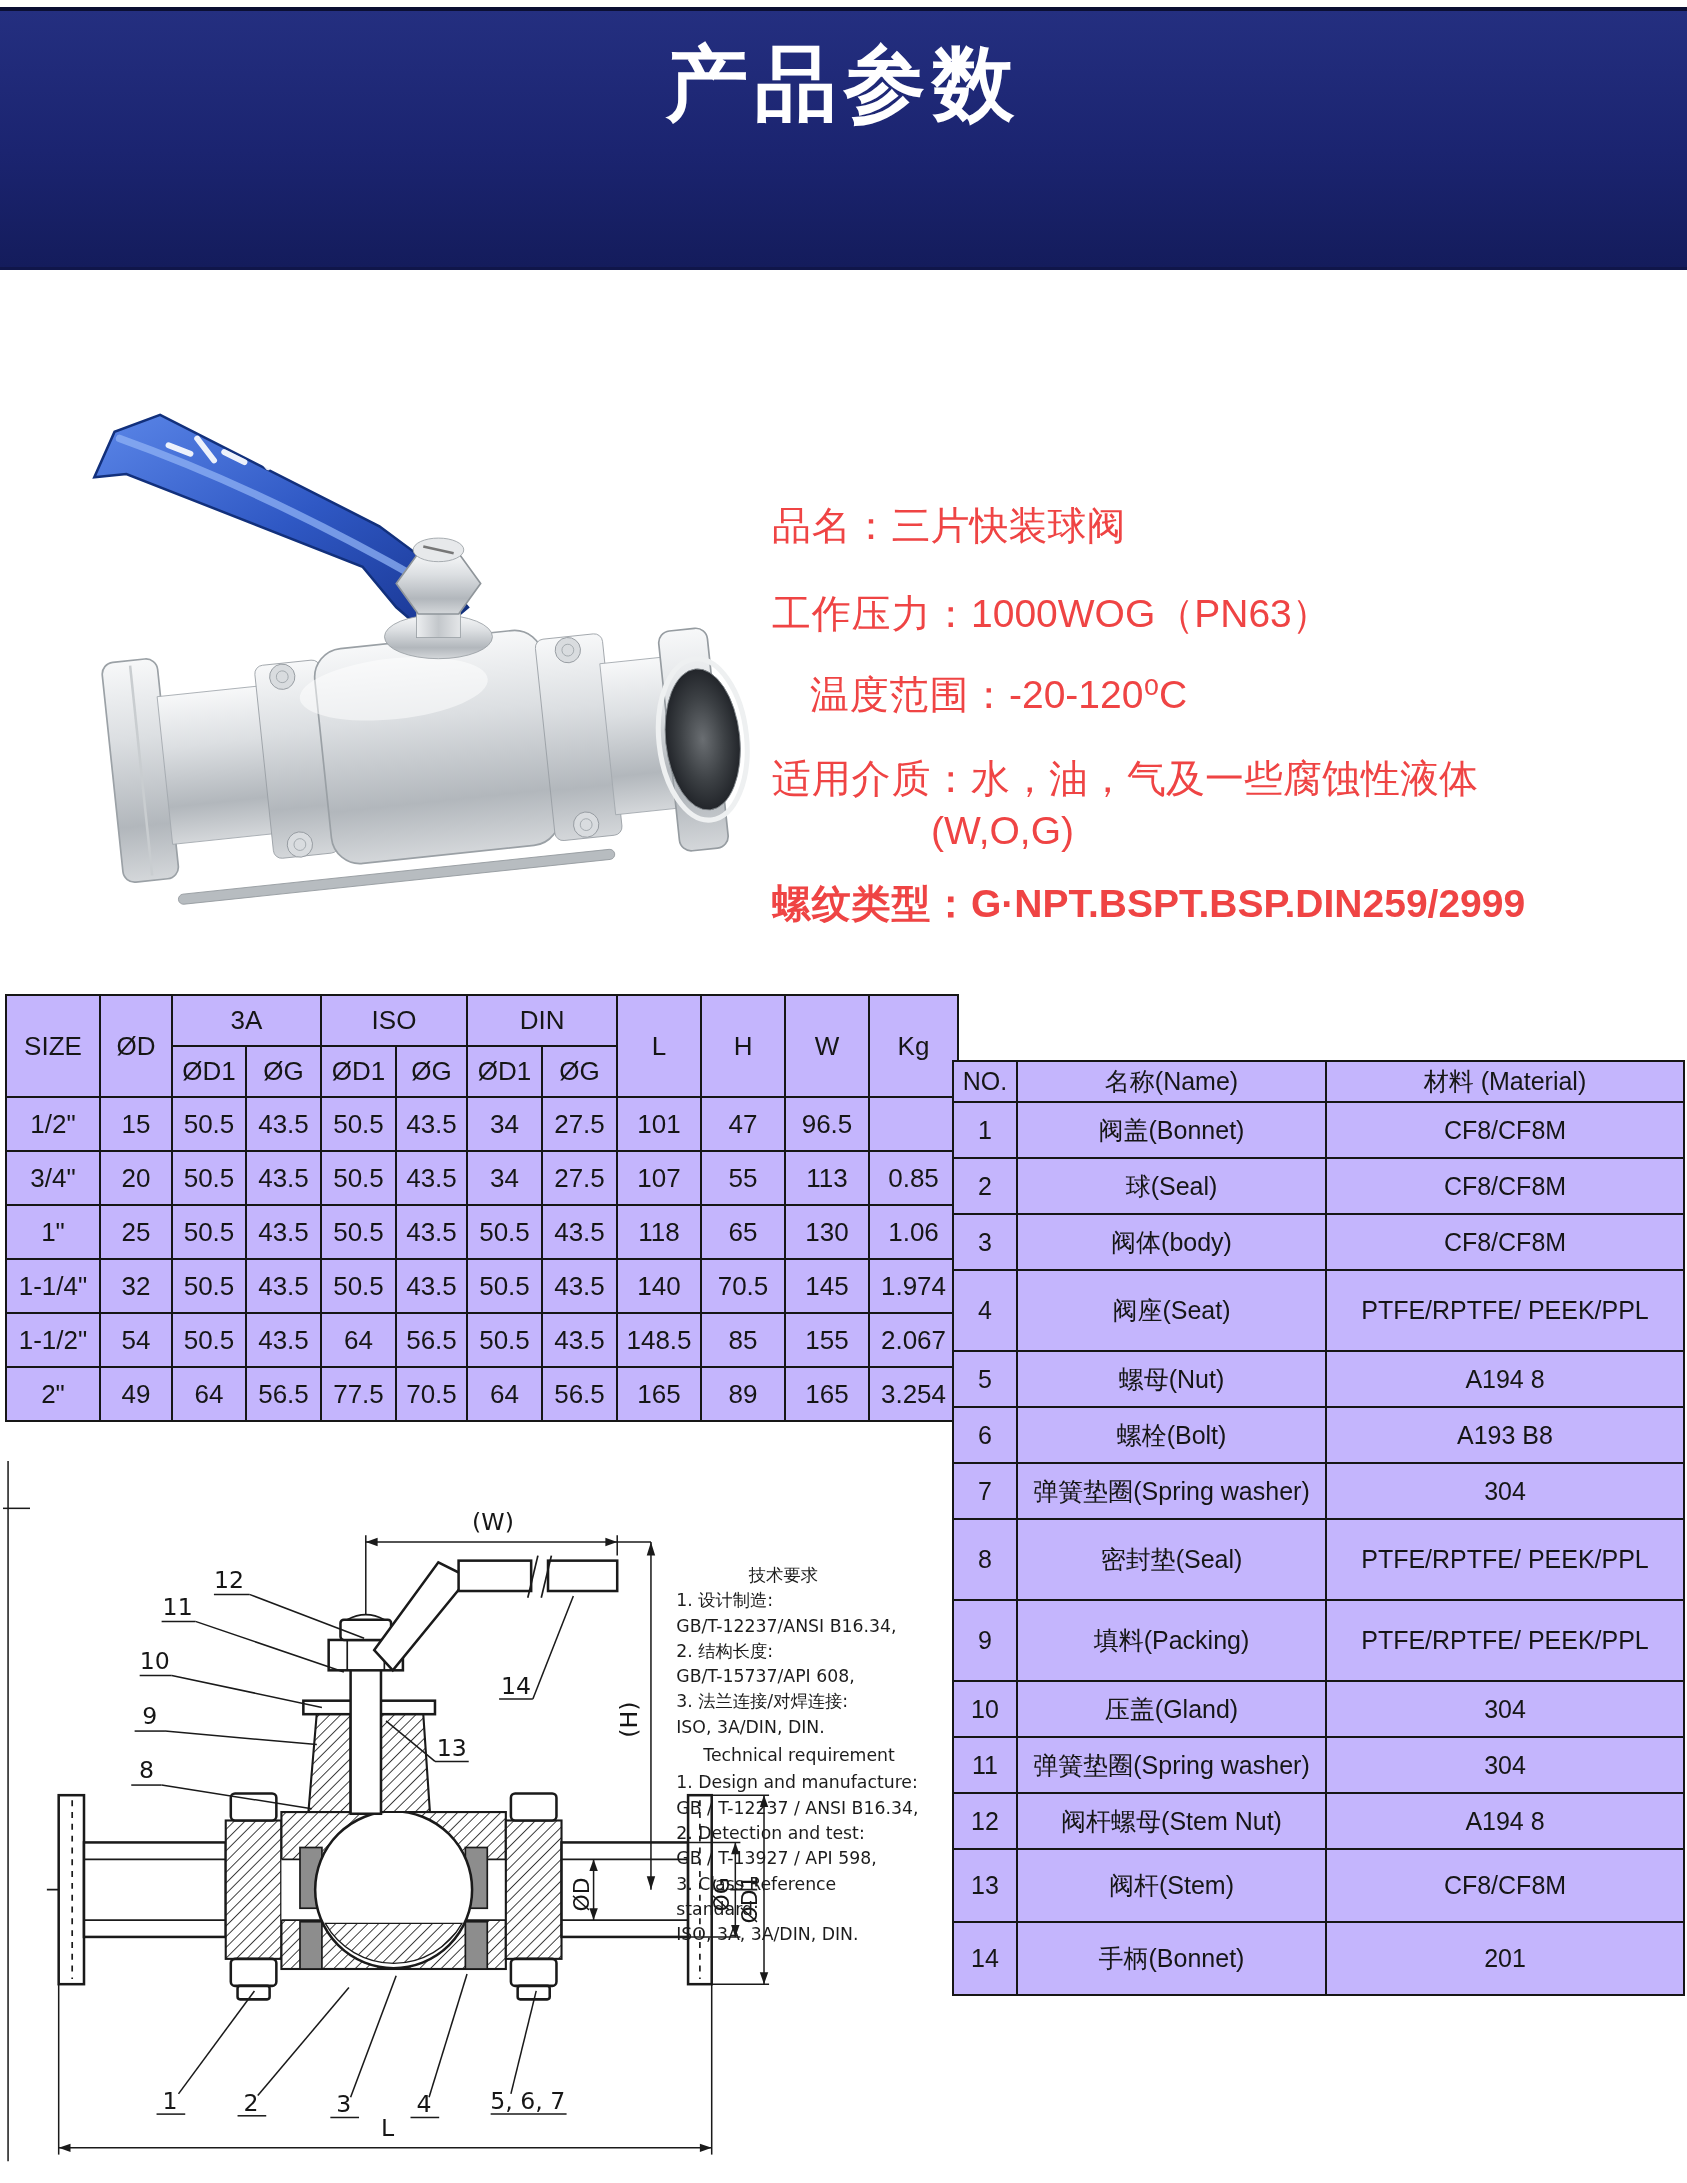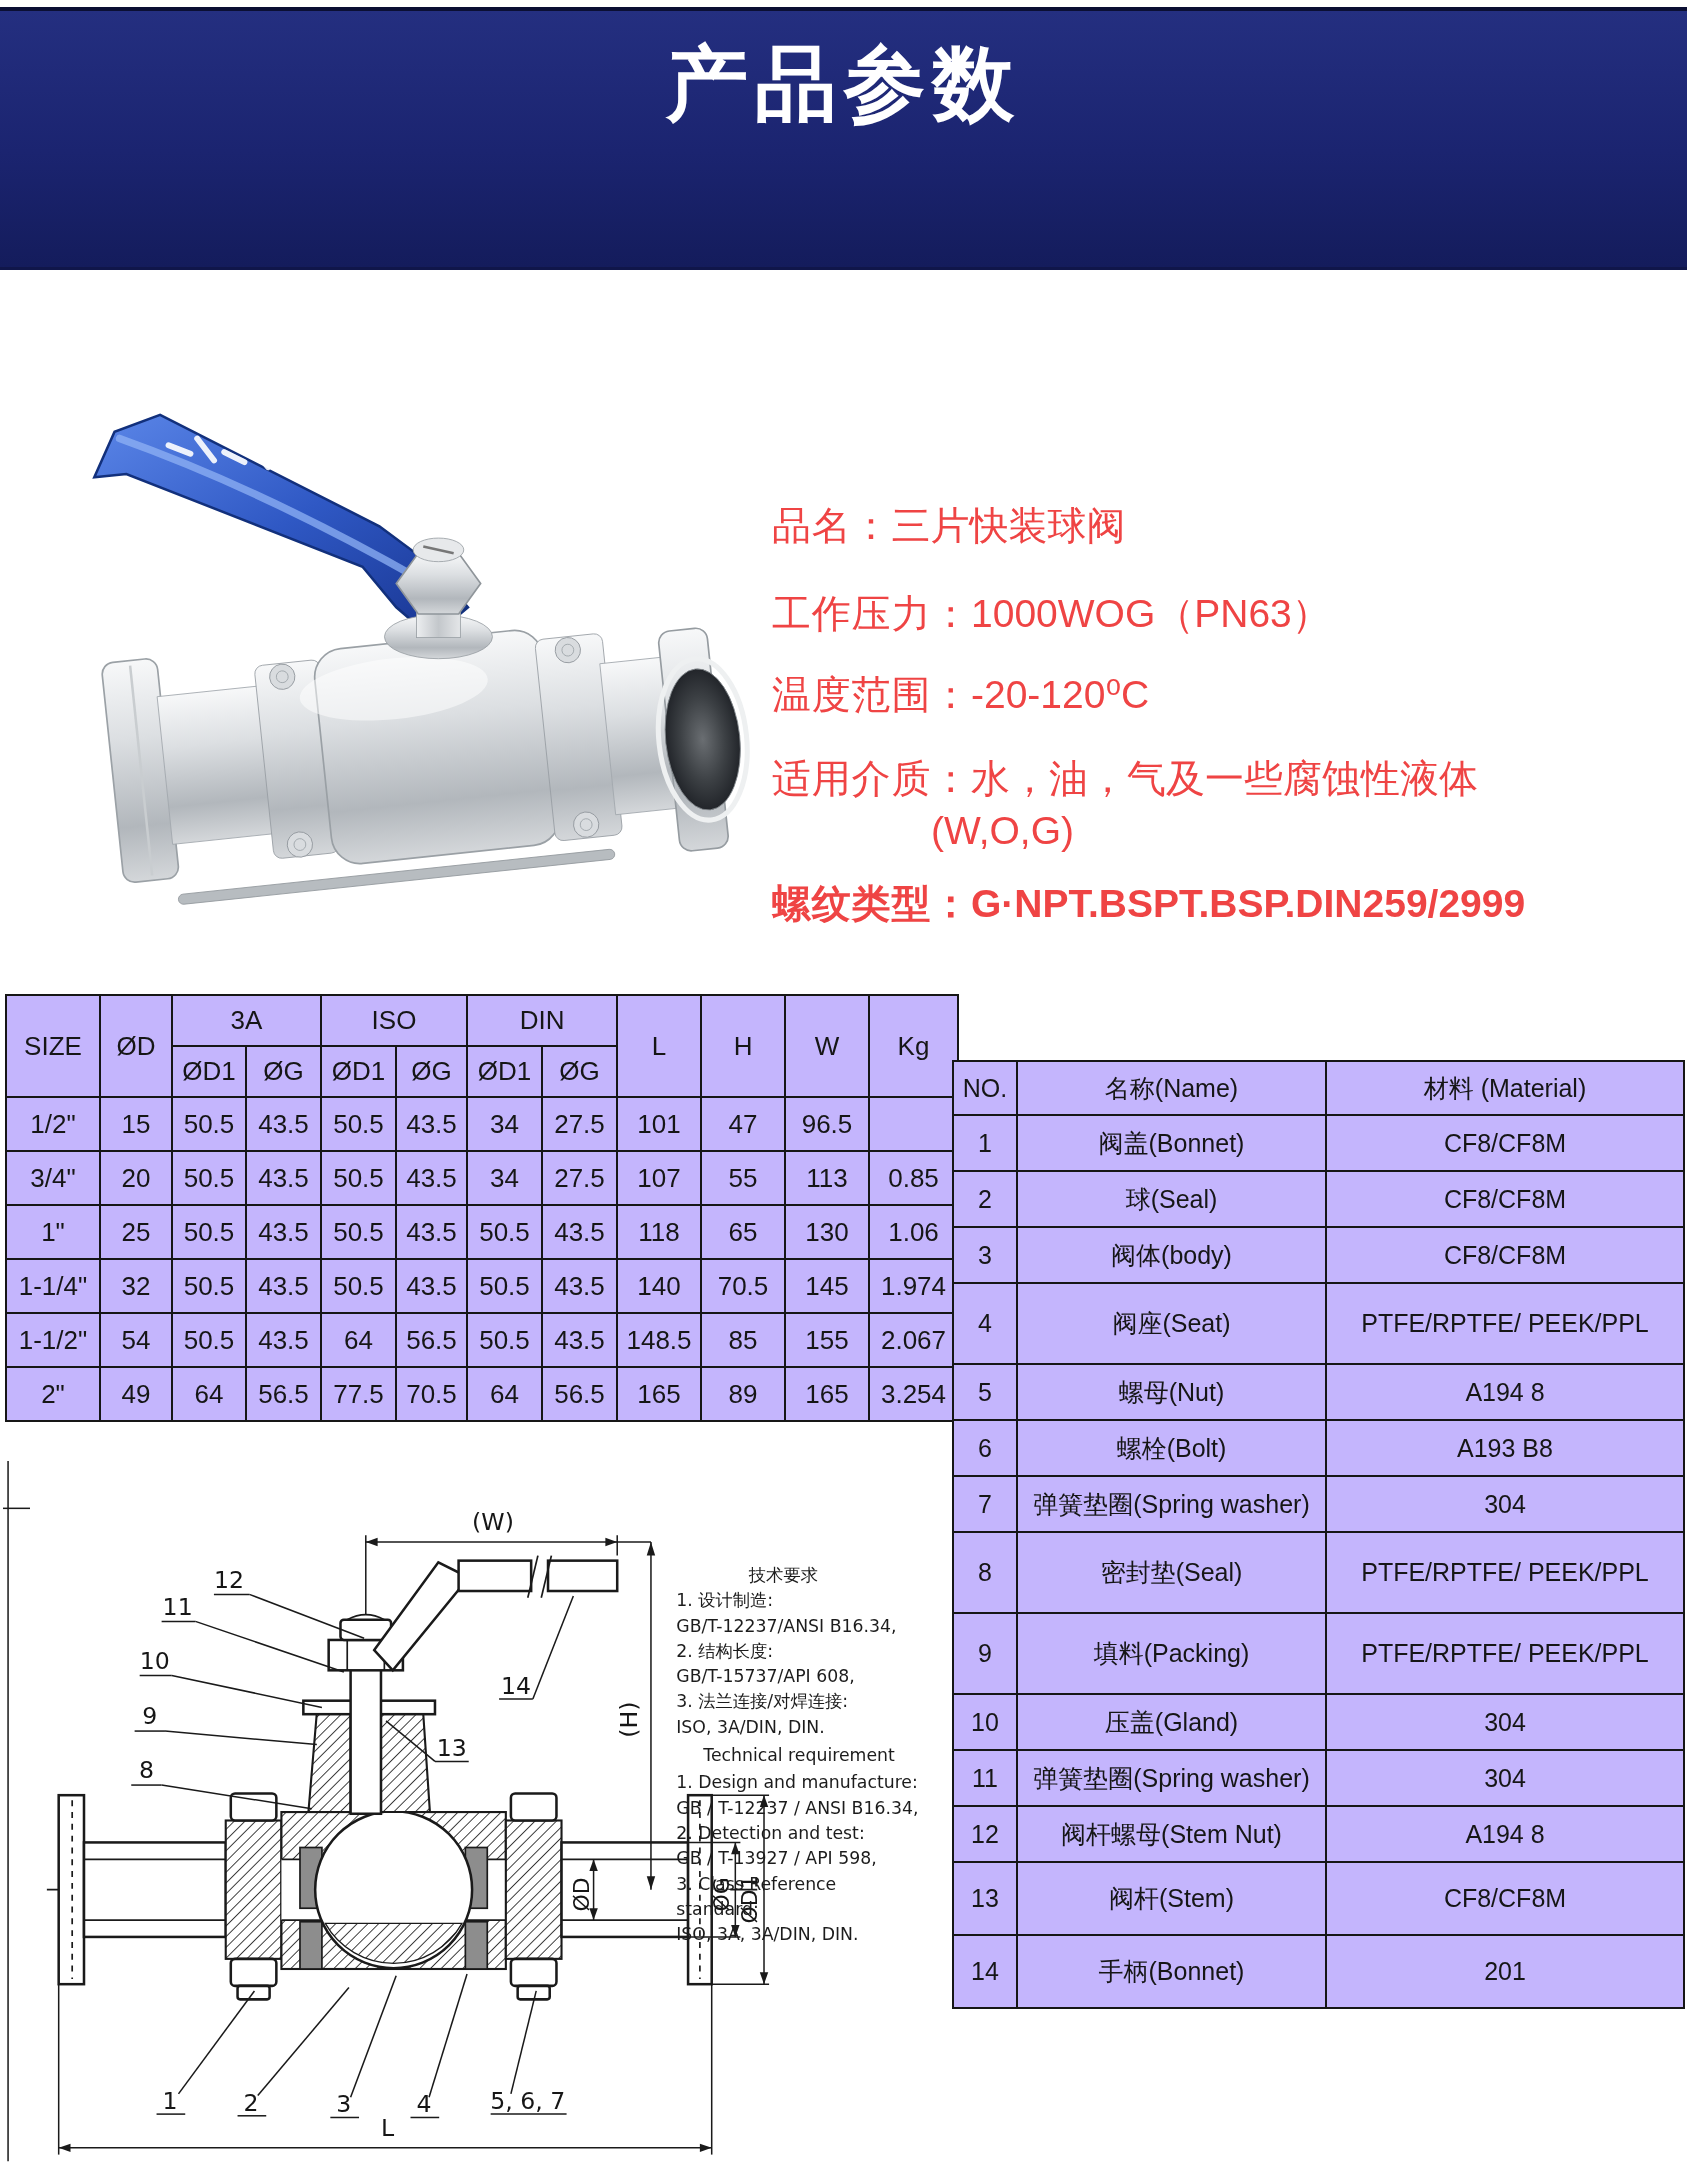--- a/index.html
+++ b/index.html
@@ -20,30 +20,30 @@
     font-weight:bold;letter-spacing:6.7px;
   }
   .hdr-sub{
     text-align:center;color:#ffffff;font-size:26px;font-weight:bold;
     letter-spacing:2.1px;margin-top:17px;
   }
   
   .info{position:absolute;left:772px;top:499px;width:915px;height:439px;font-size:39px;color:#ef4444;}
   .info-row{position:absolute;left:0;white-space:nowrap;}
   .info-row .lbl{letter-spacing:0.8px;}
-  .r1{top:0;} .r2{top:88px;} .r3{top:169px;} .r4{top:253px;} .r4b{top:310px;left:159px;} .r5{top:378px;font-weight:bold;}
+  .r1{top:0;} .r2{top:88px;} .r3{top:169px;margin-left:38px;} .r4{top:253px;} .r4b{top:310px;left:159px;} .r5{top:378px;font-weight:bold;}
   
   table{border-collapse:collapse;table-layout:fixed;background:#c4b5fd;}
   th,td{border:2.5px solid #161616;text-align:center;vertical-align:middle;padding:0 1.7px;
         font-weight:normal;overflow:hidden;white-space:nowrap;}
   .size-table{position:absolute;left:5px;top:994px;width:953px;font-size:26px;}
   .size-table thead tr{height:51px;}
   .size-table tbody tr{height:54px;}
   .mat-table{position:absolute;left:952px;top:1060px;width:731px;font-size:25px;}
-  .mat-table thead tr{height:54px;}
+  .mat-table thead tr{height:41px;}
   .mat-table tbody tr{height:56px;}
   .mat-table tbody tr:nth-child(4),
   .mat-table tbody tr:nth-child(8),
   .mat-table tbody tr:nth-child(9){height:81px;}
   .mat-table tbody tr:nth-child(13),
   .mat-table tbody tr:nth-child(14){height:73px;}
   
   .photo{position:absolute;left:42px;top:354px;}
   .draw{position:absolute;left:3.4px;top:1461px;}
   text.cad{font-size:28px;fill:#161616;font-family:"DejaVu Sans",sans-serif;}

